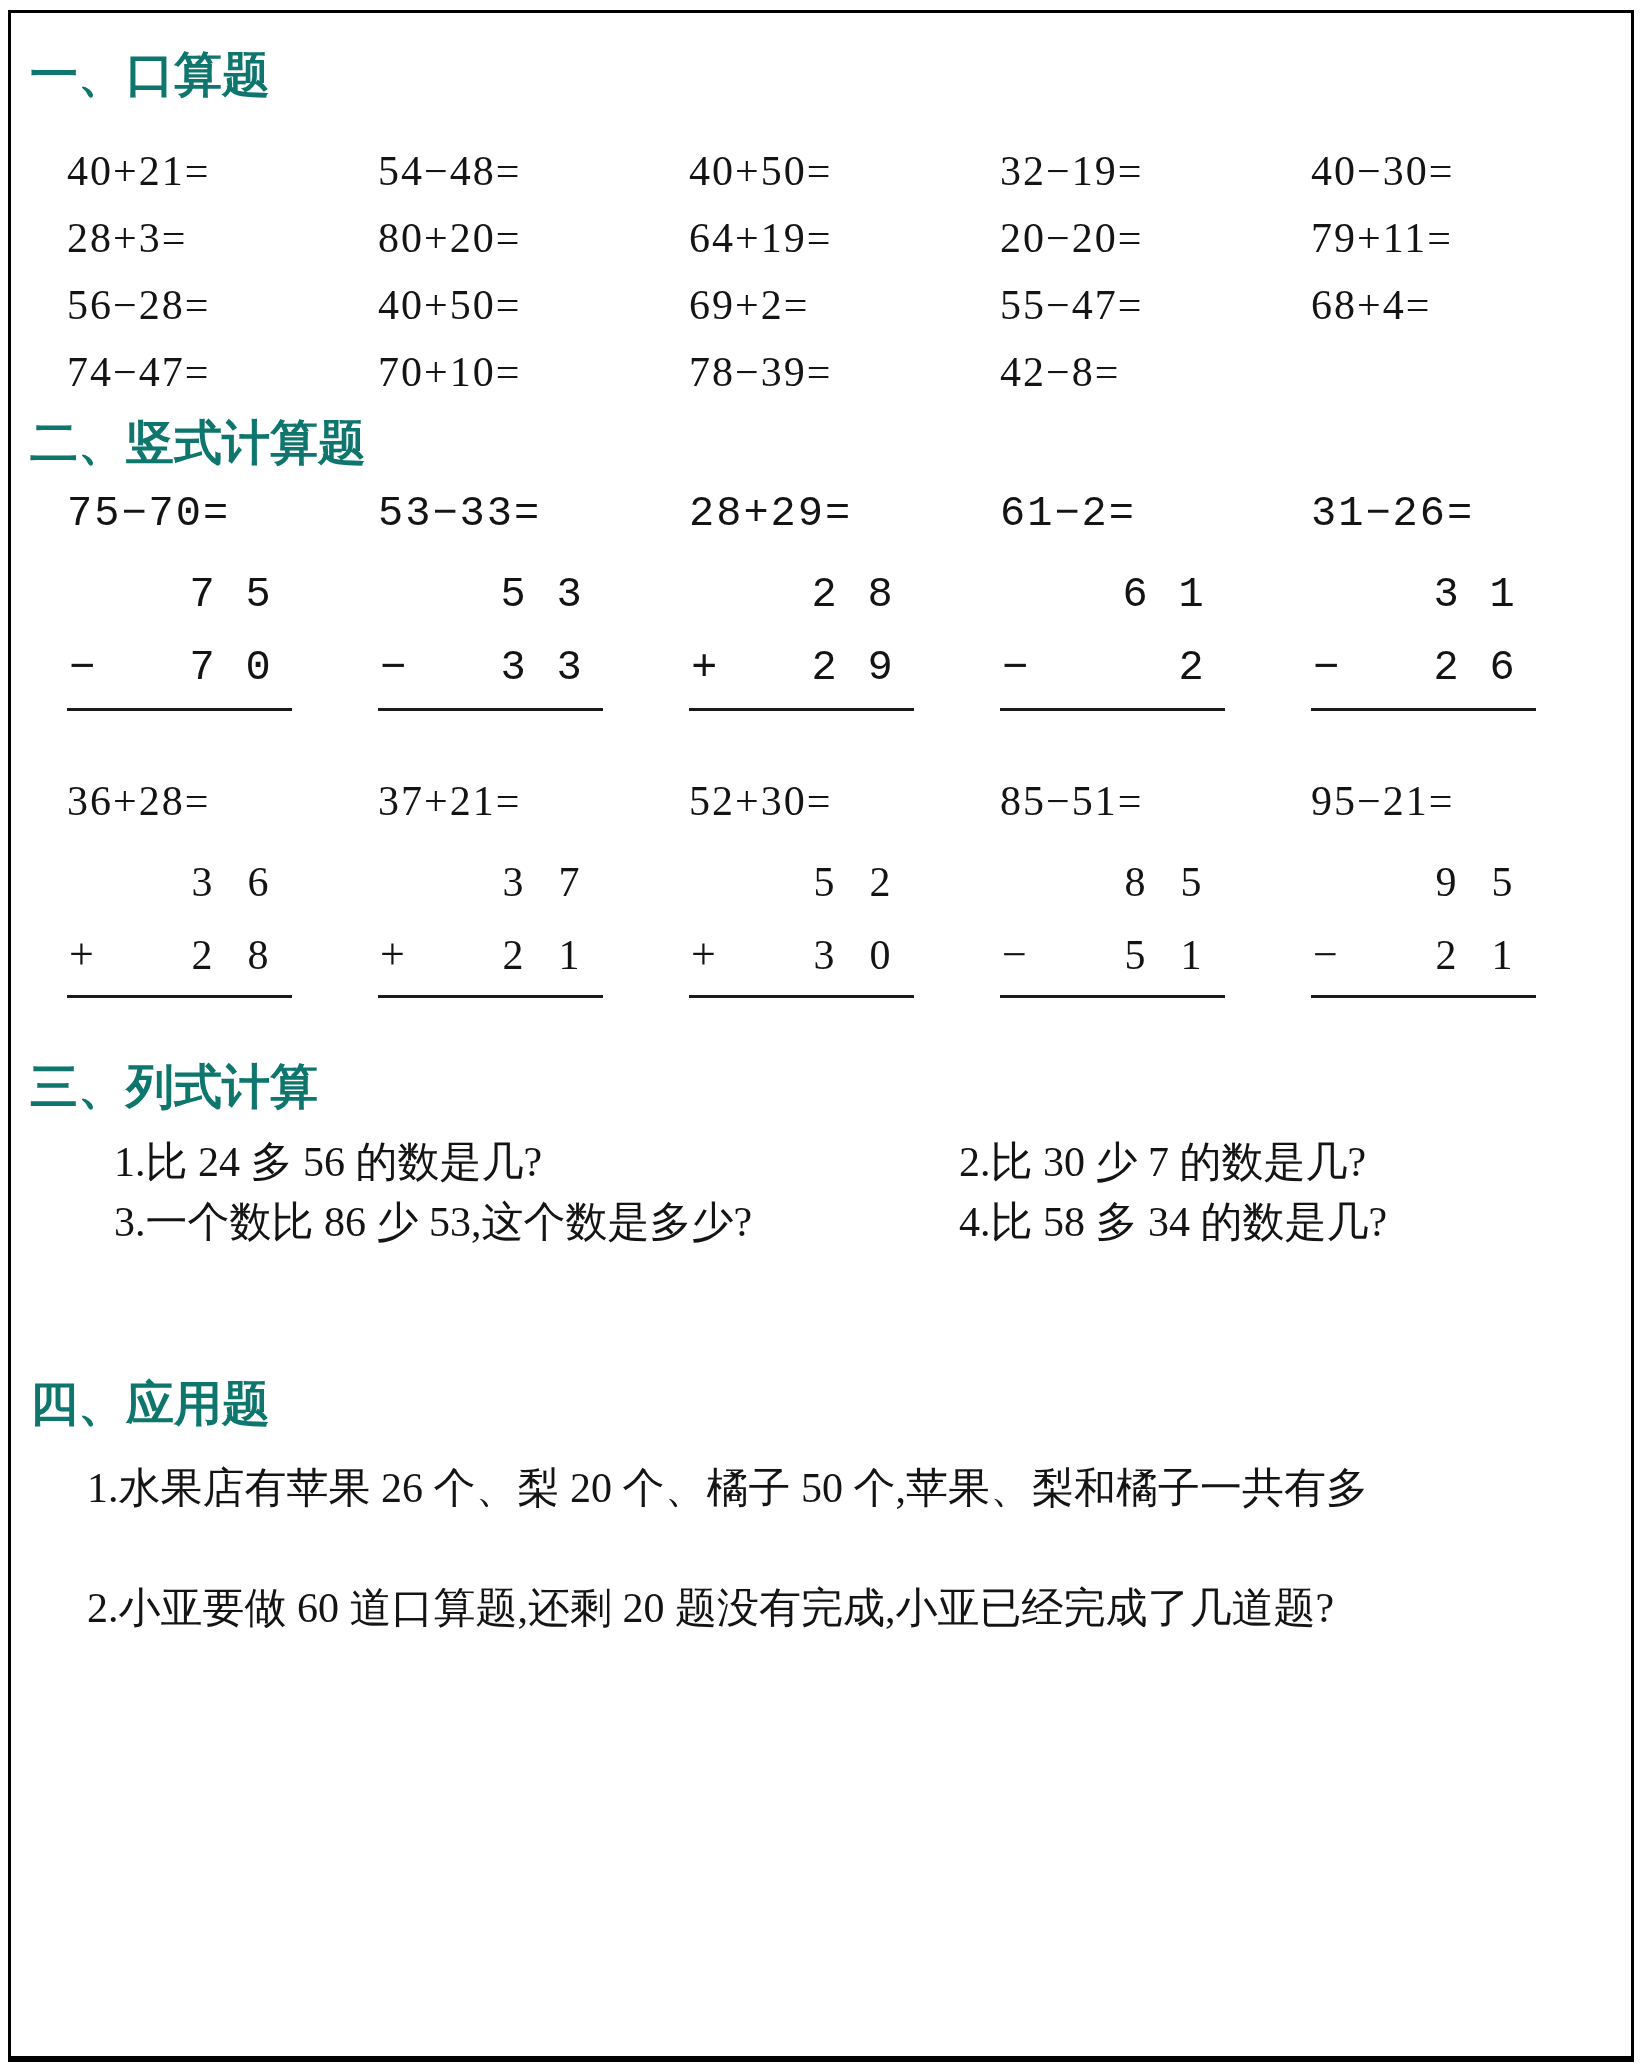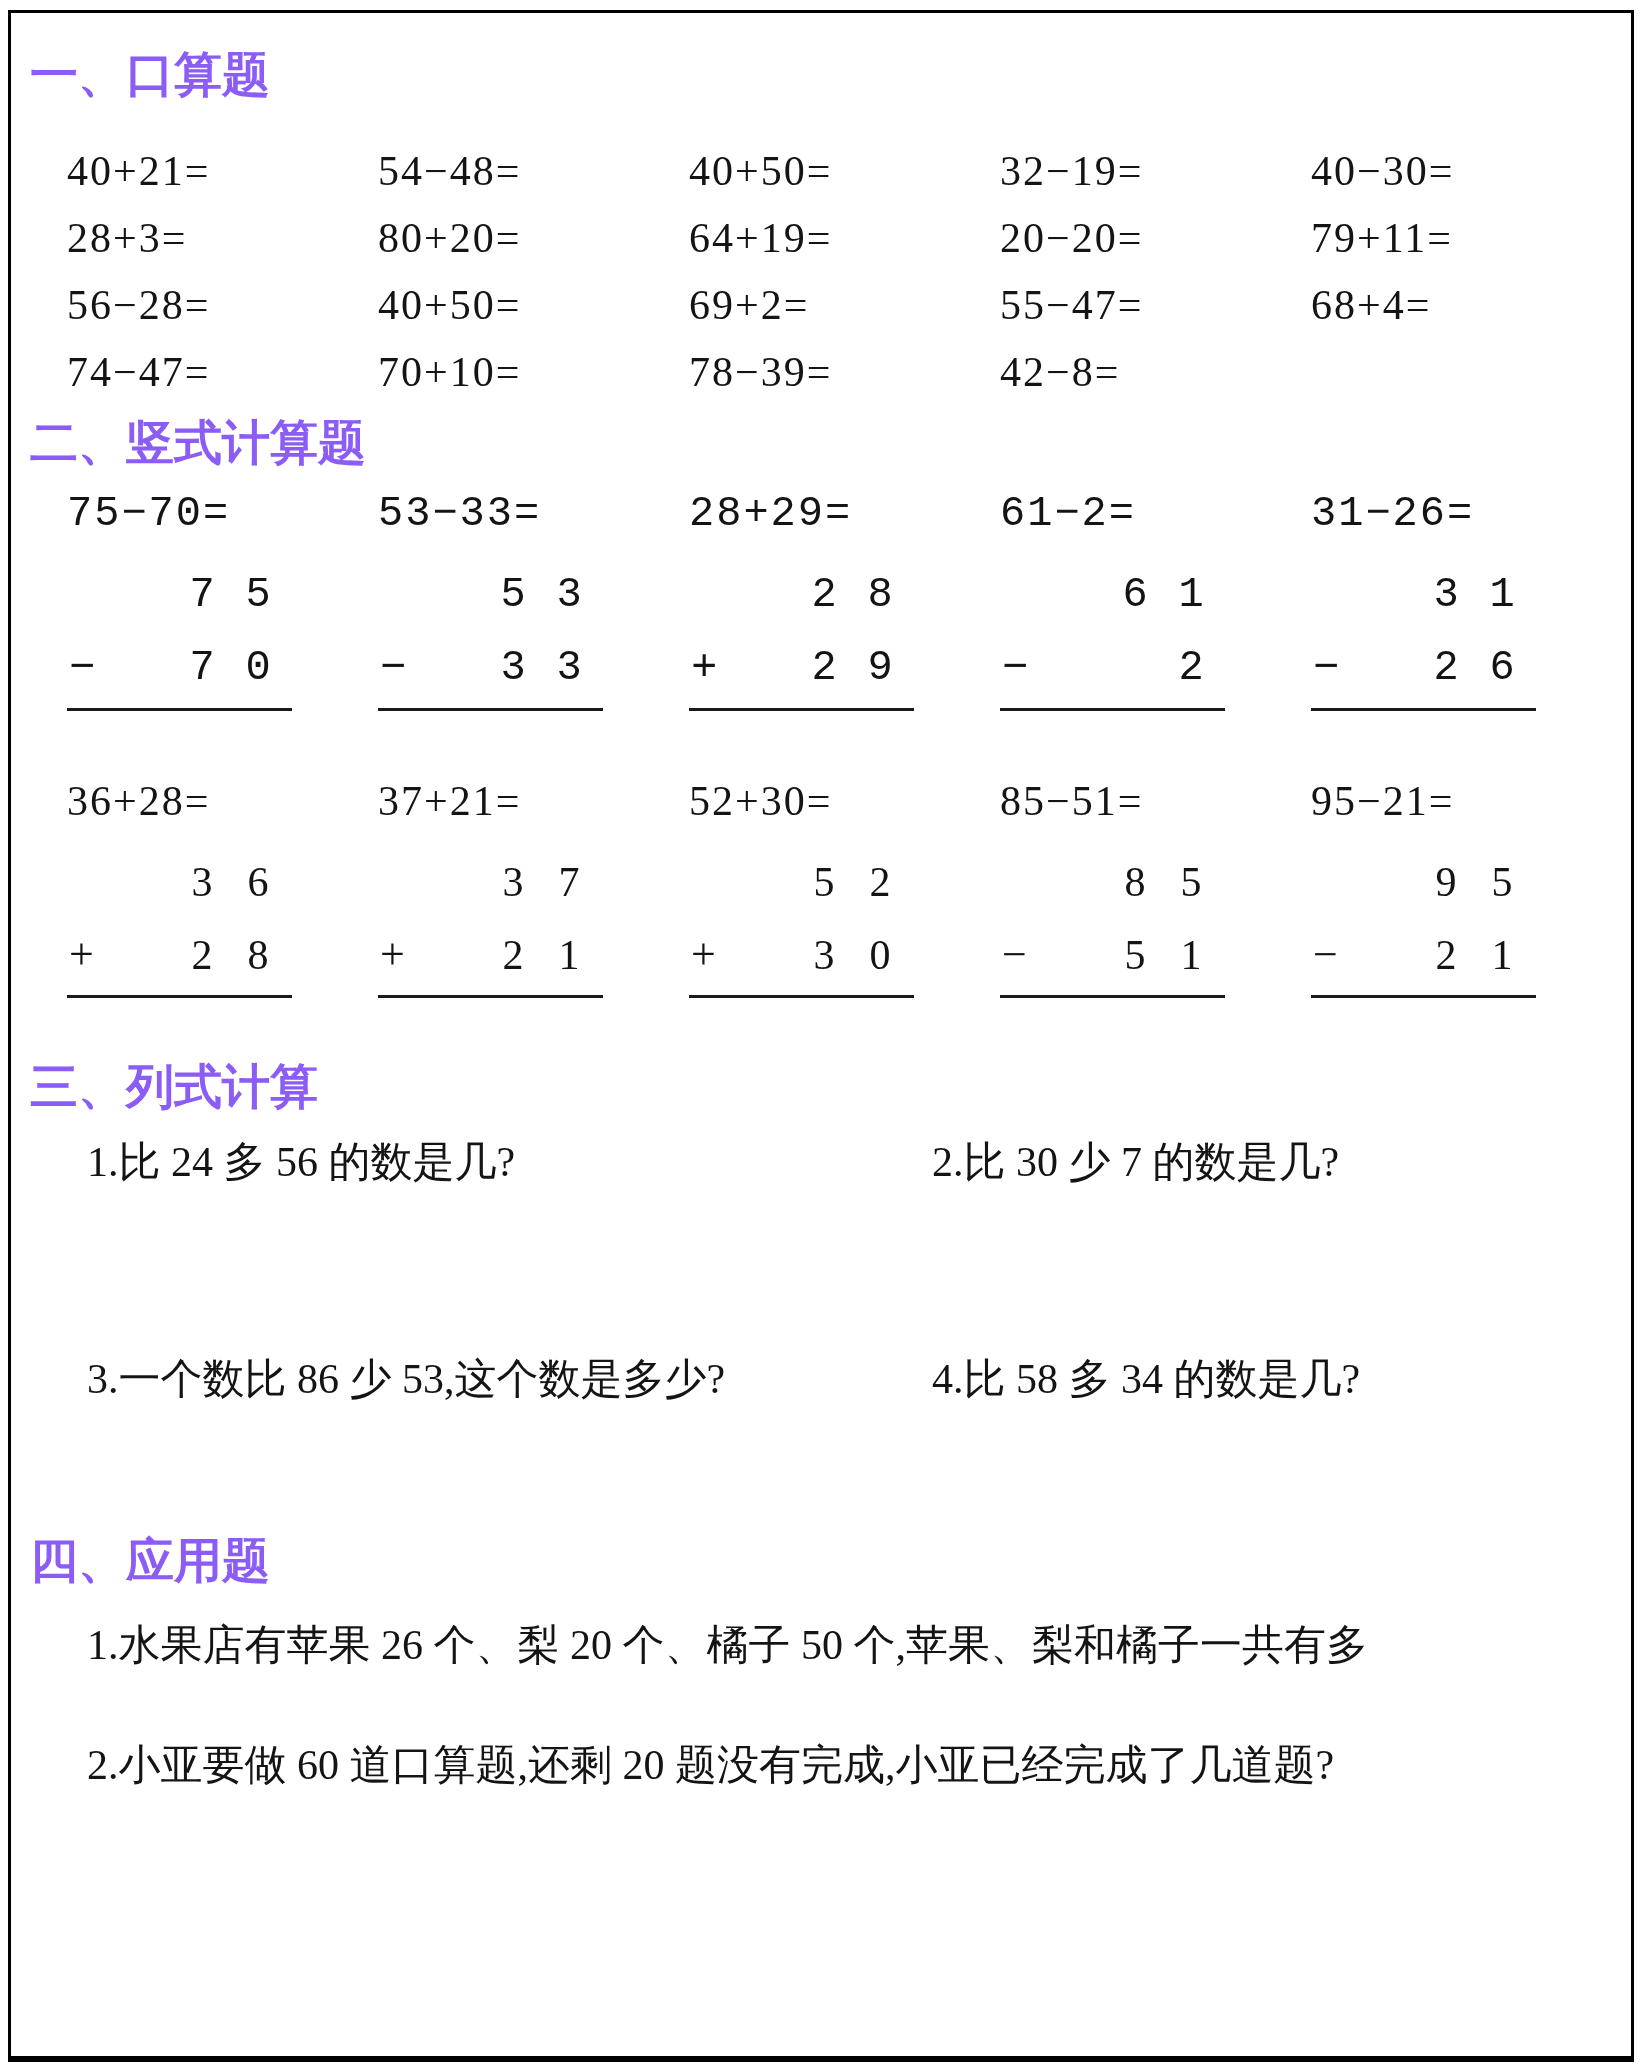--- a/index.html
+++ b/index.html
@@ -10,21 +10,21 @@
     margin: 10px 8px 4px 8px;
     border: 3px solid #000;
     border-bottom-width: 6px;
     overflow: hidden;
     font-family: "Liberation Serif", "DejaVu Serif", serif;
     font-size: 42px;
     color: #141414;
   }
   .heading {
     font-size: 48px; line-height: 58px; font-weight: bold;
-    color: #8b5cf6; margin-left: 19px;
+    color: #0f766e; margin-left: 19px;
   }
   .h1 { margin-top: 33px; }
   .h2 { margin-top: 8px; }
   .h3 { margin-top: 60px; }
   .h4 { margin-top: 123px; }
   
   .oral-grid {
     display: grid;
     grid-template-columns: repeat(4, 311px) auto;
     grid-auto-rows: 67px;
@@ -47,22 +47,21 @@
     padding-right: 6px; height: 76px; line-height: 62px;
   }
   .vrow.vbot { height: 64px; line-height: 56px; }
   .digit { width: 56px; text-align: center; }
   .op { margin-right: auto; padding-left: 2px; font-size: 44px; }
   .vline { border-top: 3px solid #1a1a1a; margin-top: 4px; width: 100%; }
   
   .expr-grid {
     display: grid;
     grid-template-columns: 845px 1fr;
-    row-gap: 157px;
-    margin: 16px 0 0 76px;
+    margin: 16px 0 0 103px;
     line-height: 60px;
   }
   
   .word-item { margin: 17px 0 0 76px; line-height: 76px; }
   .word-item.second { margin-top: 44px; }
   .indent { padding-left: 34px; }
 </style>
 </head>
 <body>
 

